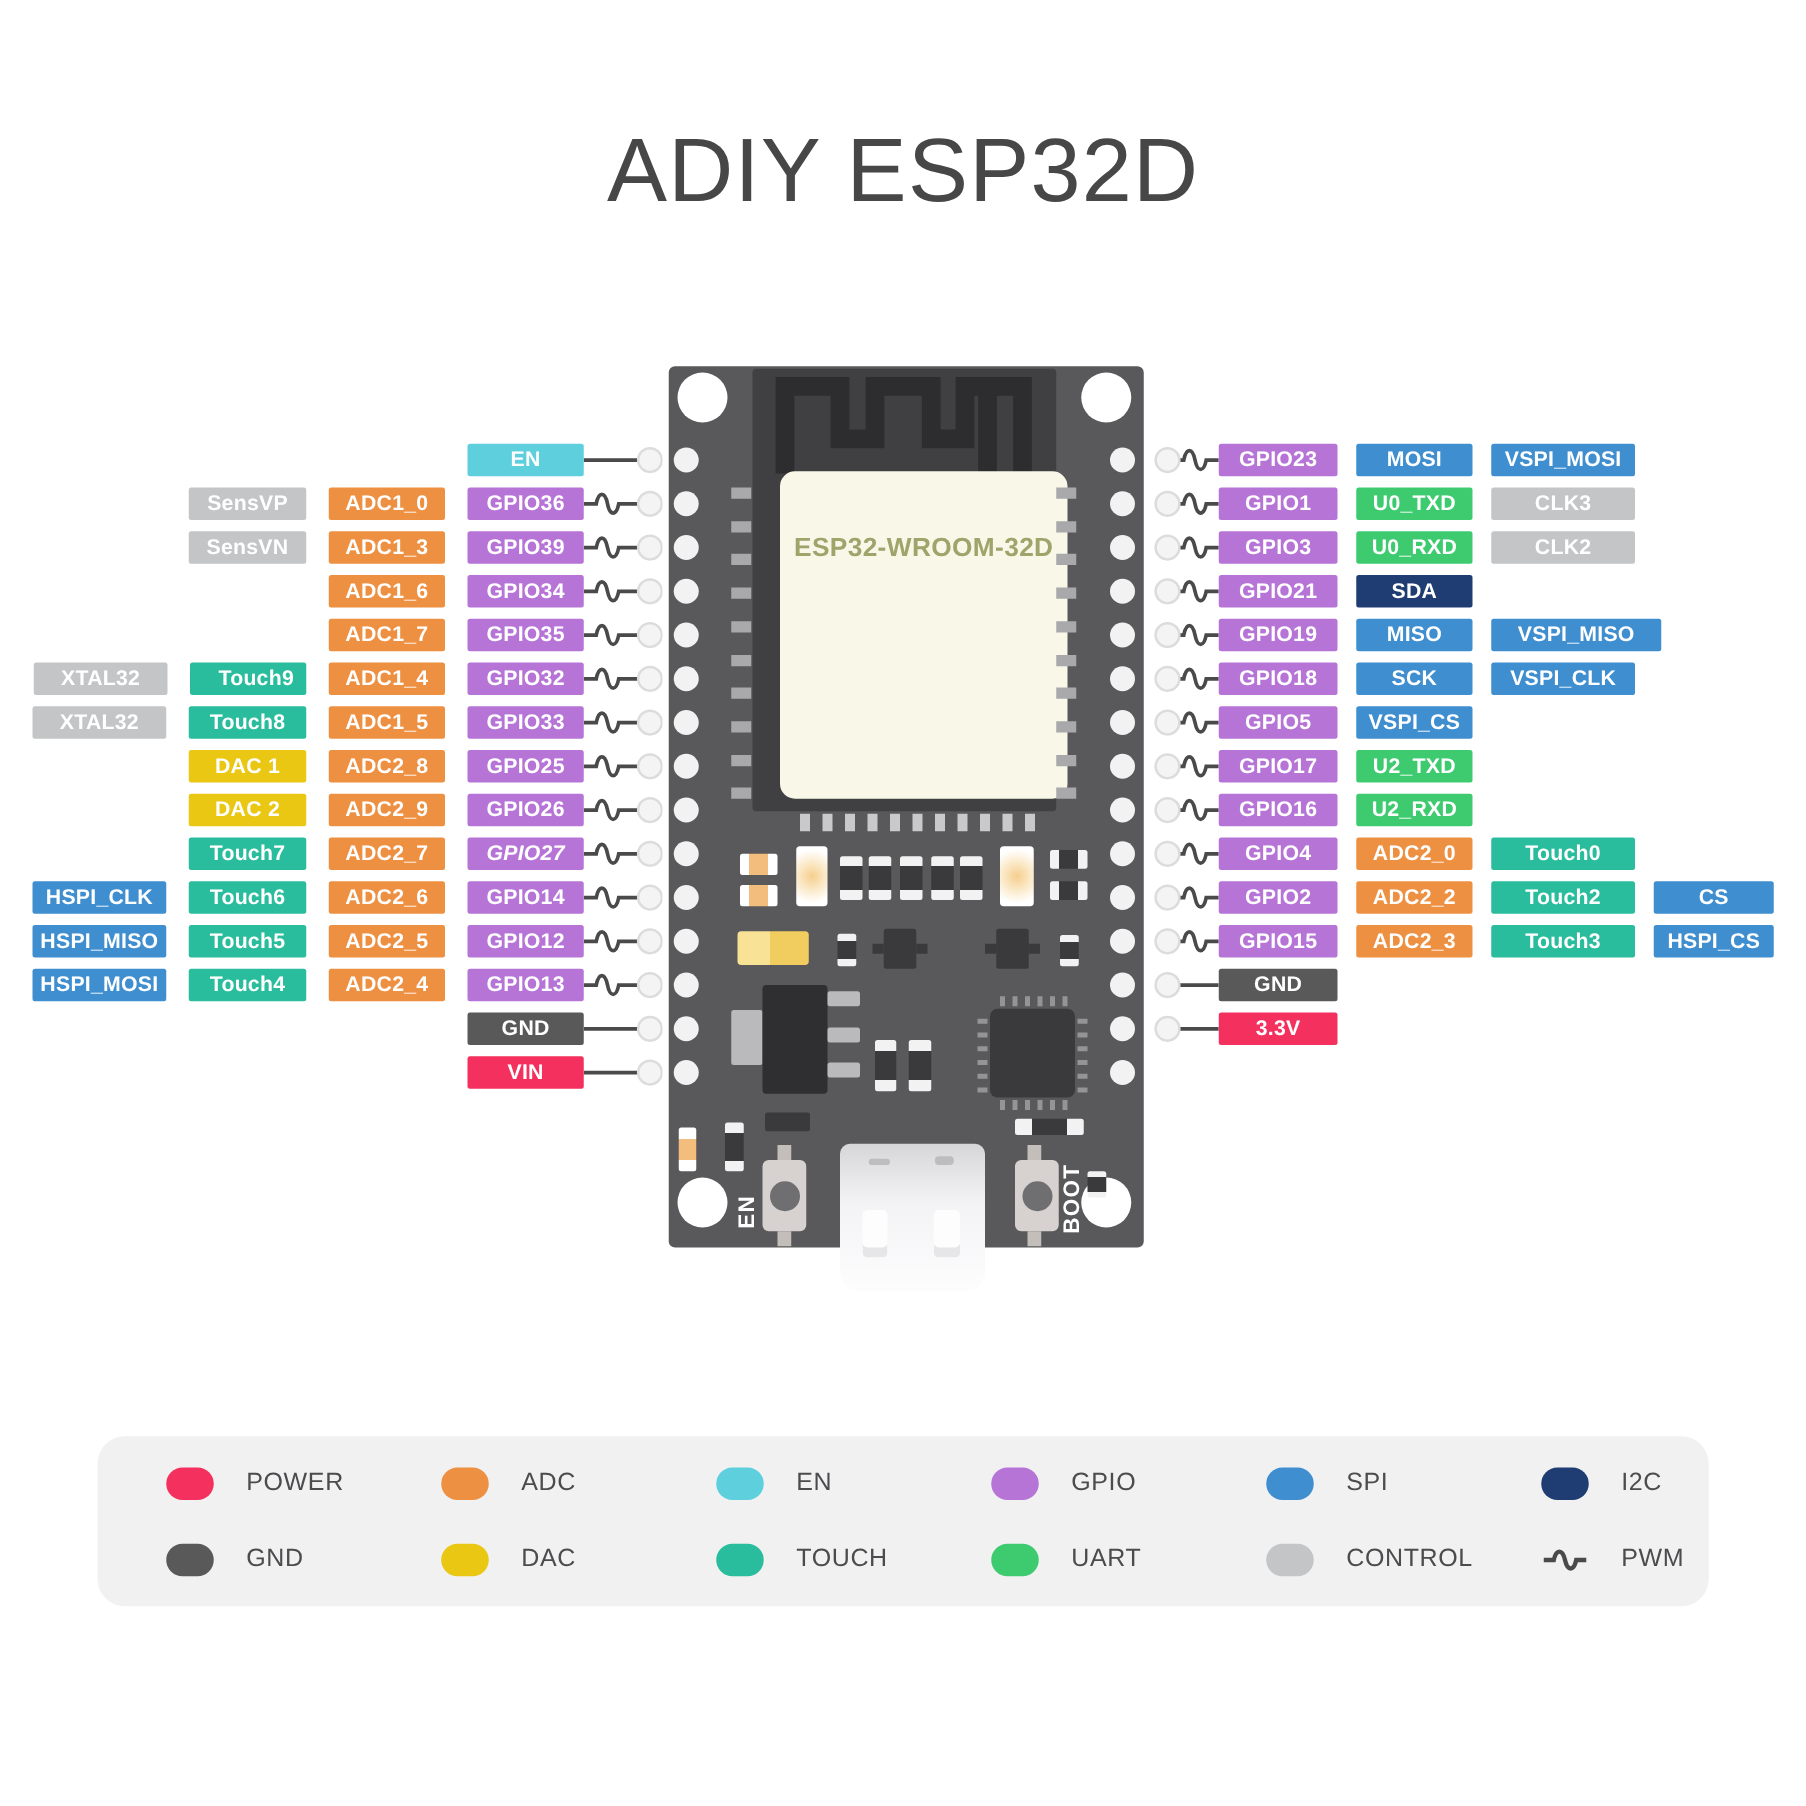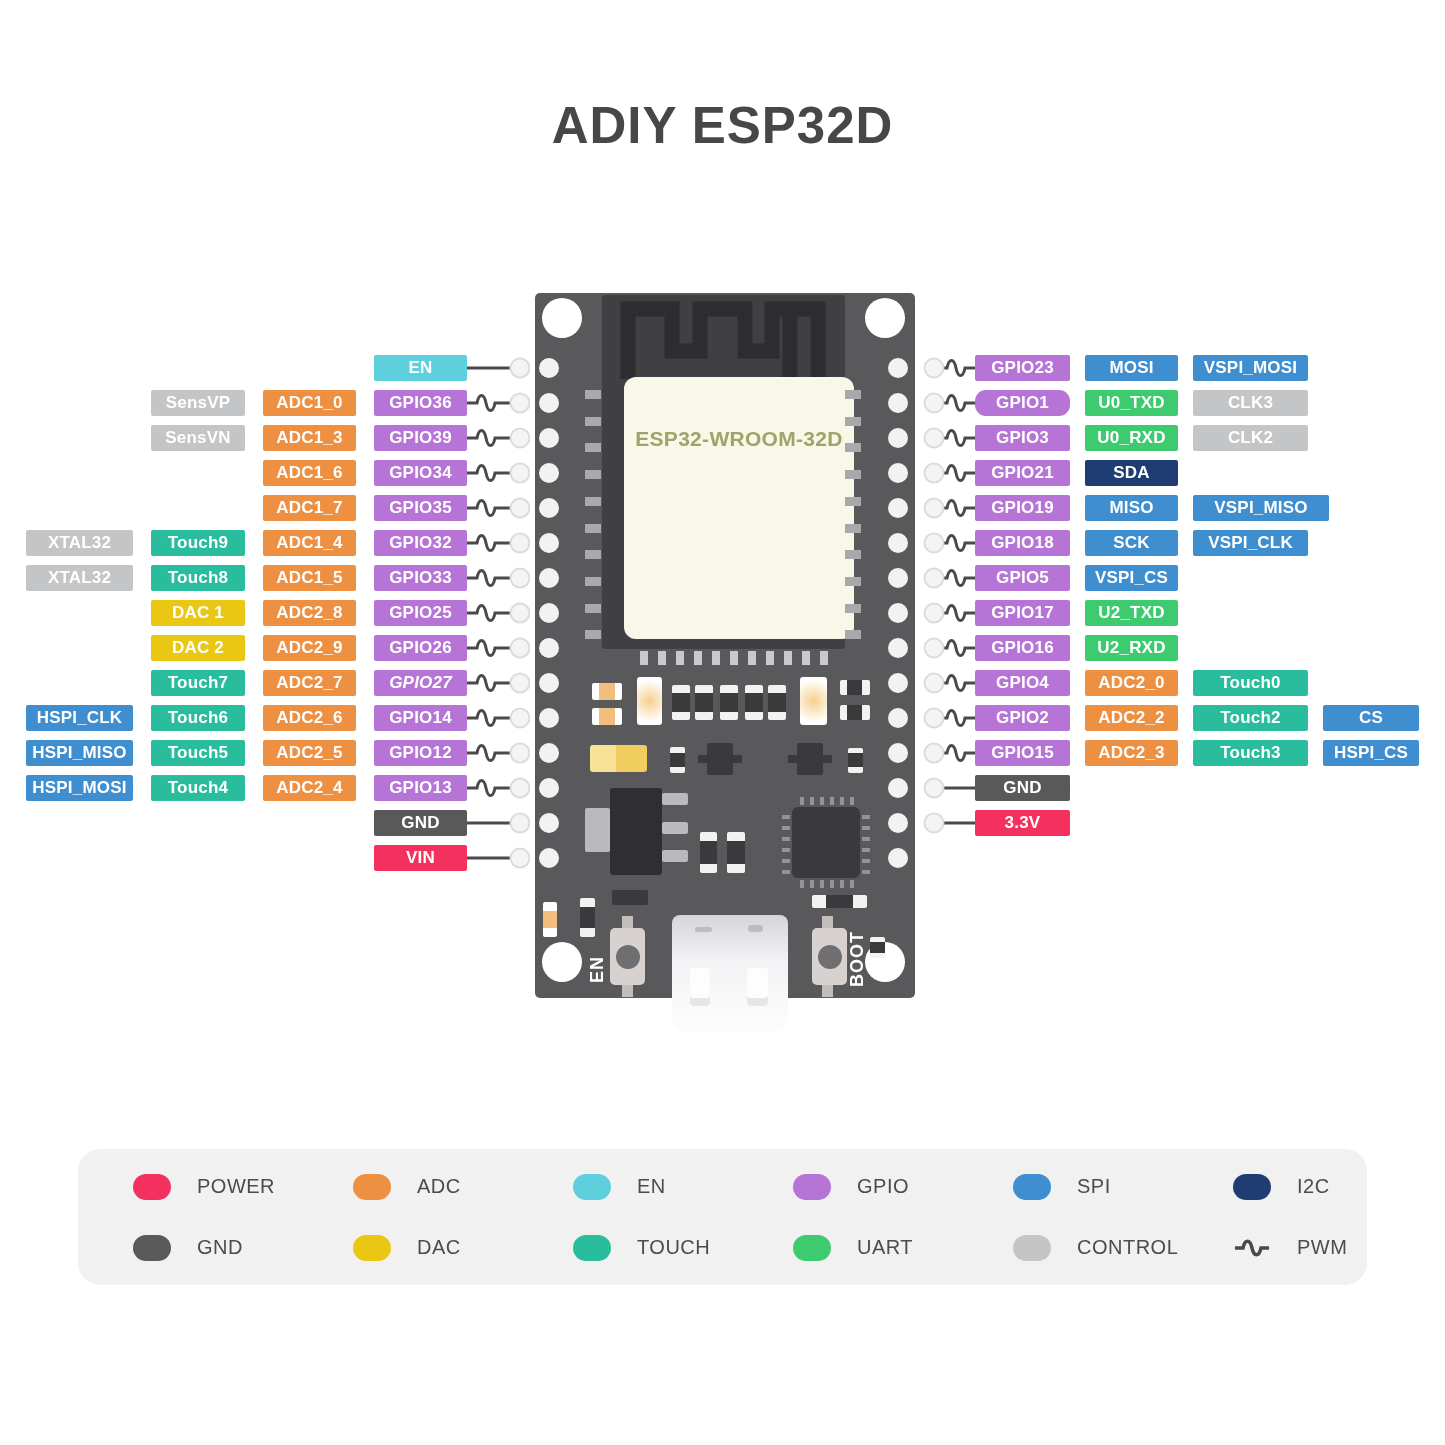--- a/index.html
+++ b/index.html
@@ -1,19 +1,19 @@
 <!DOCTYPE html>
 <html style="--c-power: #f4315e; --c-gnd: #595959; --c-adc: #ee9041; --c-dac: #e9c713; --c-en: #5ecfdd; --c-touch: #2abd9d; --c-gpio: #b674d7; --c-uart: #3ecb70; --c-spi: #3e8ed0; --c-control: #c3c5c7; --c-i2c: #1f3d72; --c-wire: #4a4a4b;"><head>
 <meta charset="utf-8">
 <style>
   html,body{margin:0;padding:0;background:#fff;}
   body{width:1445px;height:1445px;overflow:hidden;font-family:"Liberation Sans",sans-serif;}
   .stage{position:relative;width:1445px;height:1445px;background:#ffffff;}
   .title{position:absolute;top:96px;left:0;width:100%;margin:0;text-align:center;
-         font-size:51px;font-weight:bold;color:#474747;letter-spacing:1px;}
+         font-size:72px;font-weight:normal;color:#474747;letter-spacing:1px;}
 
   
   .board{position:absolute;left:535px;top:293px;width:380px;height:705px;background:#59595b;border-radius:5px;}
   .module{position:absolute;left:67px;top:2px;width:243px;height:354px;background:#404042;border-radius:3px;}
   .antenna{position:absolute;left:0;top:0;}
   .shield{position:absolute;left:6px;top:82px;width:230px;height:262px;background:#f9f7e8;border-radius:12px;text-align:center;margin-left:16px;}
   .shield span{display:block;margin-top:50px;font-size:21px;font-weight:bold;color:#9da56b;letter-spacing:.3px;}
   .hole{position:absolute;width:40px;height:40px;border-radius:50%;background:#ffffff;}
   .pad{position:absolute;width:20px;height:20px;border-radius:50%;background:#f2f2f2;}
   .mpad{position:absolute;background:#a9a9ab;}
@@ -261,21 +261,21 @@
       <div class="pin-row">
         <div class="pill" style="background: var(--c-adc); width: 93px;">ADC1_7</div>
         <div class="pill" style="background: var(--c-gpio); width: 93px;">GPIO35</div>
         <svg width="63" height="26" class="wire">
           <path d="M0,13 H10 C12,3 17,3 19,13 C21,23 26,23 28,13 H43" fill="none" stroke="#4a4a4b" stroke-width="3"></path>
           <circle cx="53" cy="13" r="9.5" fill="#f4f4f4" stroke="#dcdcdc" stroke-width="2"></circle>
         </svg>
       </div>
       <div class="pin-row">
         <div class="pill" style="background: var(--c-control); width: 107px;">XTAL32</div>
-        <div class="pill" style="background: var(--c-touch); width: 94px;">Touch9</div>
+        <div class="pill" style="background: var(--c-touch); width: 80px; padding-left: 13px;">Touch9</div>
         <div class="pill" style="background: var(--c-adc); width: 93px;">ADC1_4</div>
         <div class="pill" style="background: var(--c-gpio); width: 93px;">GPIO32</div>
         <svg width="63" height="26" class="wire">
           <path d="M0,13 H10 C12,3 17,3 19,13 C21,23 26,23 28,13 H43" fill="none" stroke="#4a4a4b" stroke-width="3"></path>
           <circle cx="53" cy="13" r="9.5" fill="#f4f4f4" stroke="#dcdcdc" stroke-width="2"></circle>
         </svg>
       </div>
       <div class="pin-row">
         <div class="pill" style="background: var(--c-control); width: 107px;">XTAL32</div>
         <div class="pill" style="background: var(--c-touch); width: 94px;">Touch8</div>
@@ -362,21 +362,21 @@
       <div class="pin-row">
         <div class="pill" style="background: var(--c-gpio); width: 95px;">GPIO23</div>
         <div class="pill" style="background: var(--c-spi); width: 93px;">MOSI</div>
         <div class="pill" style="background: var(--c-spi); width: 115px;">VSPI_MOSI</div>
         <svg width="63" height="26" class="wire">
           <path d="M32,13 H35 C37,3 42,3 44,13 C46,23 51,23 53,13 H63" fill="none" stroke="#4a4a4b" stroke-width="3"></path>
           <circle cx="22" cy="13" r="9.5" fill="#f4f4f4" stroke="#dcdcdc" stroke-width="2"></circle>
         </svg>
       </div>
       <div class="pin-row">
-        <div class="pill" style="background: var(--c-gpio); width: 95px; border-radius: 11px;">GPIO1</div>
+        <div class="pill" style="background: var(--c-gpio); width: 95px;">GPIO1</div>
         <div class="pill" style="background: var(--c-uart); width: 93px;">U0_TXD</div>
         <div class="pill" style="background: var(--c-control); width: 115px;">CLK3</div>
         <svg width="63" height="26" class="wire">
           <path d="M32,13 H35 C37,3 42,3 44,13 C46,23 51,23 53,13 H63" fill="none" stroke="#4a4a4b" stroke-width="3"></path>
           <circle cx="22" cy="13" r="9.5" fill="#f4f4f4" stroke="#dcdcdc" stroke-width="2"></circle>
         </svg>
       </div>
       <div class="pin-row">
         <div class="pill" style="background: var(--c-gpio); width: 95px;">GPIO3</div>
         <div class="pill" style="background: var(--c-uart); width: 93px;">U0_RXD</div>

